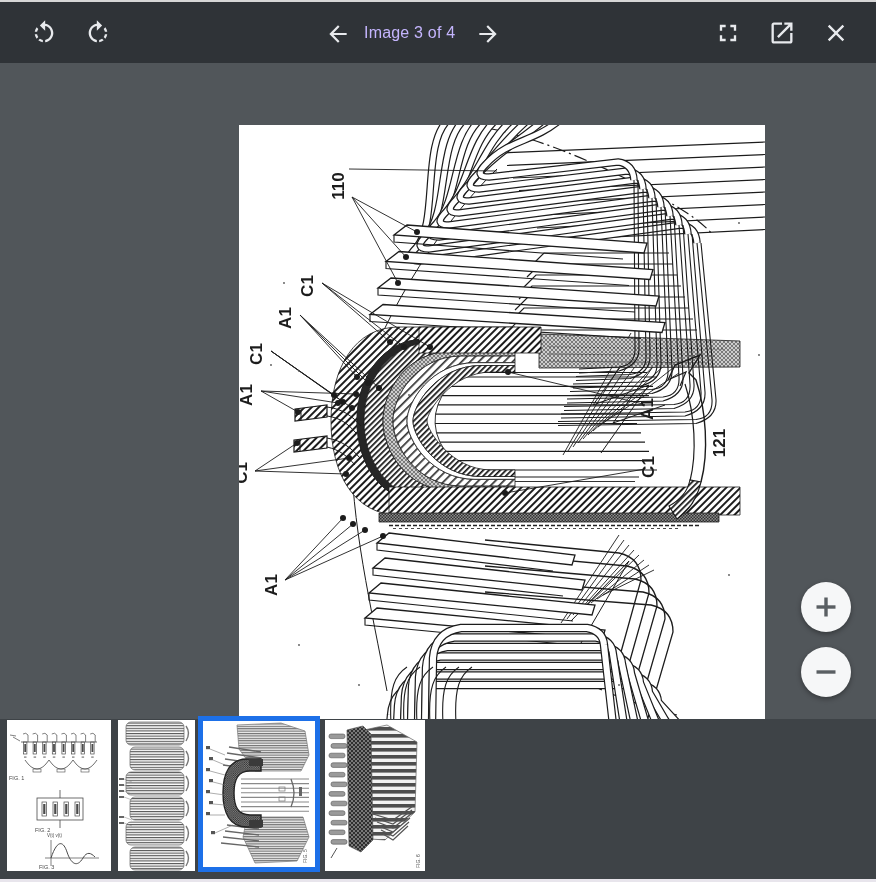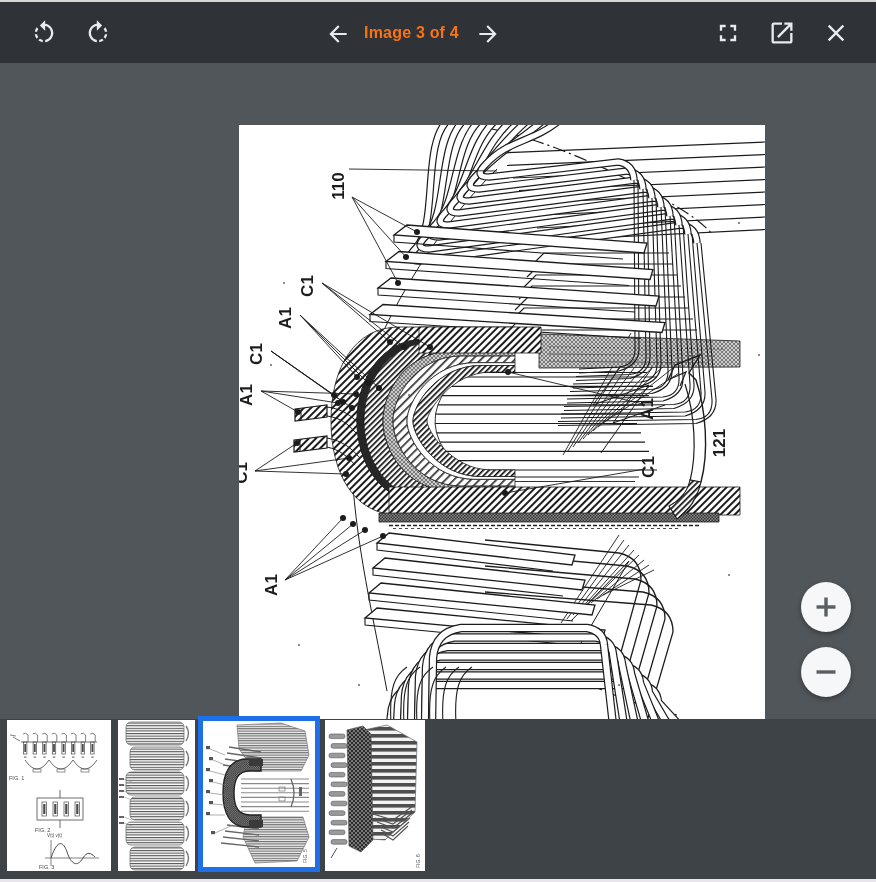--- a/index.html
+++ b/index.html
@@ -10,21 +10,21 @@
   .strip { position:absolute; left:0; top:719px; width:876px; height:160px; background:#3E4347; }
   .botline { position:absolute; left:0; top:879px; width:876px; height:3px; background:#E8E5EC; }
   .thumb { position:absolute; top:720px; background:#fff; }
   .t1 { left:7px; width:104px; height:151px; }
   .t2 { left:118px; width:77px; height:151px; }
   .t3sel { left:198px; top:716px; width:122px; height:156px; border:5px solid #1D70E8; background:#fff; }
   .t4 { left:325px; width:100px; height:151px; }
   .zbtn { position:absolute; left:801px; width:50px; height:50px; border-radius:50%; background:#F6F7F8; box-shadow:0 2px 5px rgba(0,0,0,.35); }
   .zbtn svg { position:absolute; left:13px; top:13px; }
   .tb-ic { position:absolute; top:17px; }
-  .ttl { position:absolute; top:22px; left:364px; width:150px; color:#f97316; font-size:16px; font-weight:bold; letter-spacing:.2px; }
+  .ttl { position:absolute; top:22px; left:364px; width:150px; color:#c4b5fd; font-size:16px; font-weight:normal; letter-spacing:.2px; }
 </style>
 </head>
 <body>
 <div class="topline"></div>
 <div class="toolbar">
 
   <svg class="tb-ic" style="left:30px" width="28" height="28" viewBox="0 0 24 24" fill="#E8EAED">
       <path d="M7.11 8.53L5.7 7.11C4.8 8.27 4.24 9.61 4.07 11h2.02c.14-.87.49-1.72 1.02-2.47zM6.09 13H4.07c.17 1.39.72 2.73 1.62 3.89l1.41-1.42c-.52-.75-.87-1.59-1.01-2.47zm1.01 5.32c1.16.9 2.51 1.44 3.9 1.61V17.9c-.87-.15-1.71-.49-2.46-1.03L7.1 18.32zM13 4.07V1L8.45 5.55 13 10V6.09c2.84.48 5 2.94 5 5.91s-2.16 5.43-5 5.91v2.02c3.95-.49 7-3.85 7-7.93s-3.05-7.44-7-7.93z"></path>
     </svg>
 

